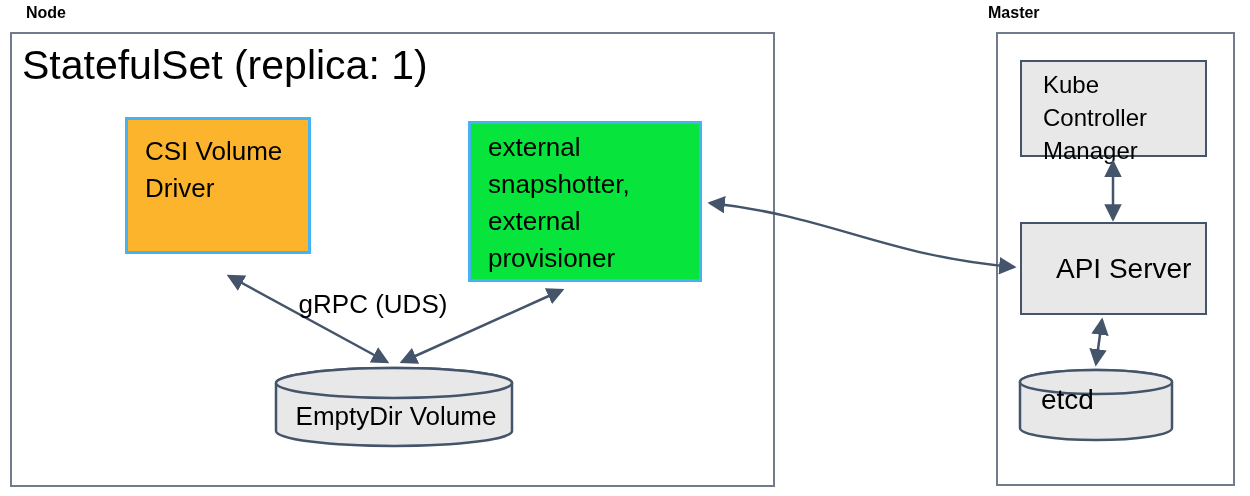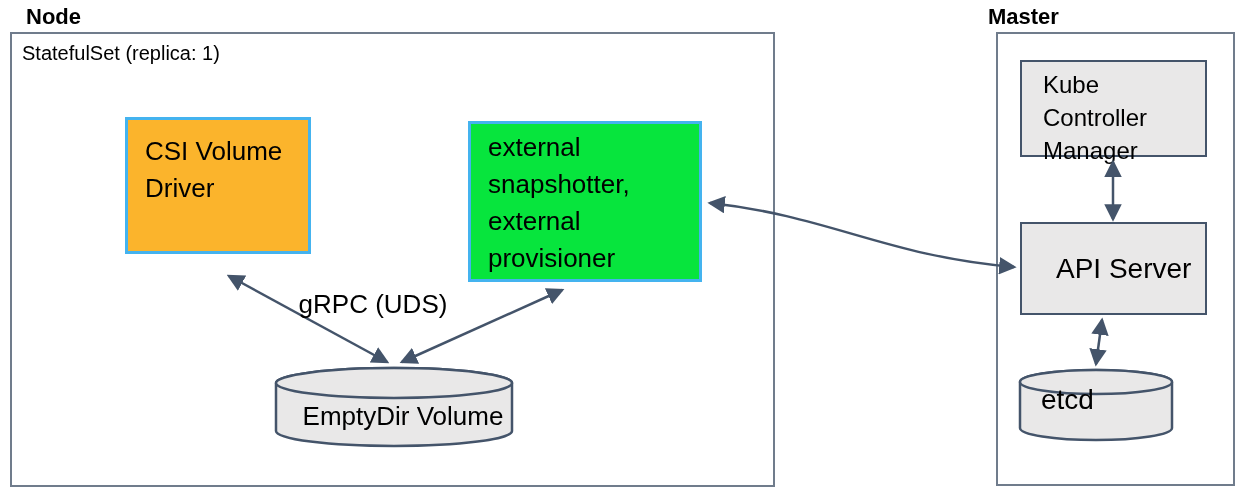--- a/index.html
+++ b/index.html
@@ -1,23 +1,23 @@
 <!DOCTYPE html>
 <html><head>
 <meta charset="utf-8">
 <style>
   html,body{margin:0;padding:0;background:#fff;}
   .canvas{
     position:relative;width:1250px;height:496px;background:#ffffff;
     font-family:"Liberation Sans", sans-serif;color:#000;overflow:hidden;
   }
   .abs{position:absolute;}
-  .section-label{font-size:22px;font-weight:bold;z-index:3;}
+  .section-label{font-size:16px;font-weight:bold;z-index:3;}
   .outer-box{border:2px solid #707C8C;background:transparent;z-index:1;}
-  .title{font-size:20px;z-index:3;}
+  .title{font-size:41px;z-index:3;}
   .colored-box{border:3px solid #44B3EF;z-index:1;box-sizing:border-box;}
   .colored-box .line{font-size:26px;line-height:37px;}
   .gray-box{background:#E9E8E8;border:2px solid #44546A;z-index:1;box-sizing:border-box;}
   .gray-box .line{font-size:24px;line-height:33px;}
   .free-label{z-index:3;}
   svg.overlay{position:absolute;left:0;top:0;z-index:2;}
   .cyl-label{z-index:3;font-size:26px;}
 </style>
 </head>
 <body>
@@ -37,21 +37,21 @@
 
   <div class="abs colored-box" style="left: 468px; top: 121px; width: 234px; height: 161px; padding: 5px 2px 0px 17px; background-color: rgb(7, 229, 61);">
     <div class="line">external</div>
     <div class="line">snapshotter,</div>
     <div class="line">external</div>
     <div class="line">provisioner</div>
   </div>
 
   <div class="abs free-label" style="left:288px;top:289px;width:170px;text-align:center;font-size:26px;">gRPC (UDS)</div>
 
-  <div class="abs cyl-label" style="left:286px;top:401px;width:234px;text-align:center;">EmptyDir Volume</div>
+  <div class="abs cyl-label" style="left:279px;top:401px;width:234px;text-align:center;">EmptyDir Volume</div>
 
   <div class="abs section-label" style="left:988px;top:4px;">Master</div>
 
   <div class="abs outer-box" style="left:996px;top:32px;width:235px;height:450px;"></div>
 
   <div class="abs gray-box" style="left:1020px;top:60px;width:187px;height:97px;padding:6px 0 0 21px;">
     <div class="line">Kube</div>
     <div class="line">Controller</div>
     <div class="line">Manager</div>
   </div>

